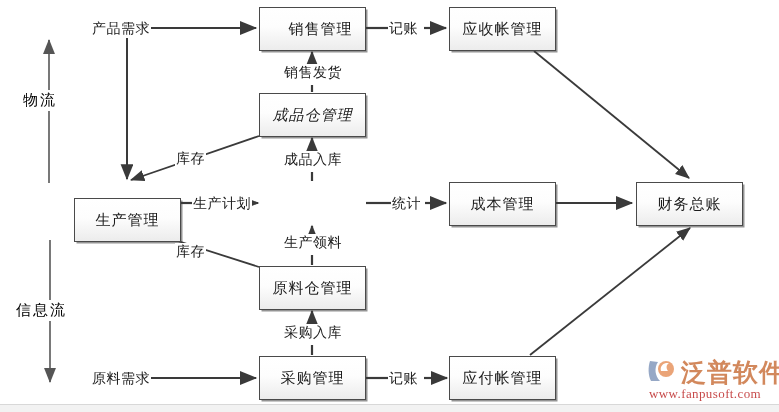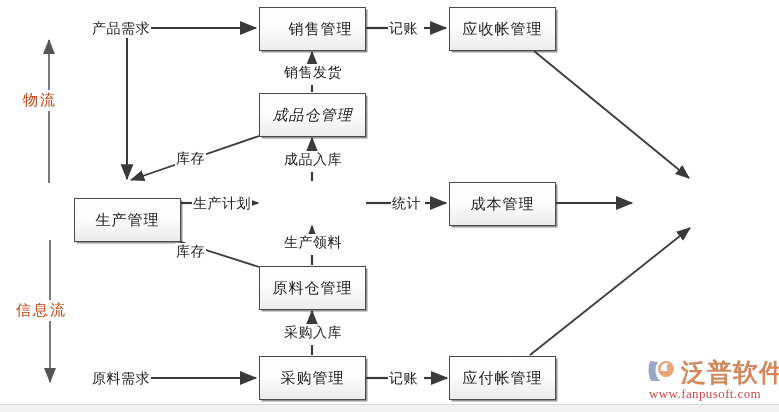--- a/index.html
+++ b/index.html
@@ -22,21 +22,21 @@
   
   .elabel{
     position:absolute;
     font-size:14px;color:#1b1b1b;white-space:nowrap;
     letter-spacing:.5px;
     font-family:"DejaVu Sans","Liberation Sans",sans-serif;
     background:#fff;padding:0 1px;
   }
   .flabel{
     position:absolute;
-    font-size:15px;color:#c2410c;white-space:nowrap;
+    font-size:15px;color:#000000;white-space:nowrap;
     letter-spacing:2px;
     font-family:"DejaVu Sans","Liberation Sans",sans-serif;
     background:#fff;padding:1px 2px;
   }
 
   
   #wires{position:absolute;left:0;top:0;width:779px;height:412px;}
 
   
   #logo{position:absolute;left:647px;top:356px;width:128px;height:50px;}
@@ -126,20 +126,21 @@
 
   <div class="node" style="left:449px;top:7px;width:107px;height:44px;">应收帐管理</div>
 
   <div class="node" style="left:259px;top:93px;width:107px;height:44px;font-style:italic;">成品仓管理</div>
 
   <div class="node" style="left:74px;top:182px;width:107px;height:44px;margin-top:16px;">生产管理</div>
 
 
   <div class="node" style="left:449px;top:182px;width:107px;height:44px;">成本管理</div>
 
+  <div class="node" style="left:636px;top:182px;width:107px;height:44px;">财务总账</div>
 
   <div class="node" style="left:259px;top:266px;width:107px;height:44px;">原料仓管理</div>
 
   <div class="node" style="left:259px;top:356px;width:107px;height:44px;">采购管理</div>
 
   <div class="node" style="left:449px;top:356px;width:107px;height:44px;">应付帐管理</div>
 
   <div class="elabel" style="left:91px;top:20px;">产品需求</div>
 
   <div class="elabel" style="left:388px;top:20px;">记账</div>

